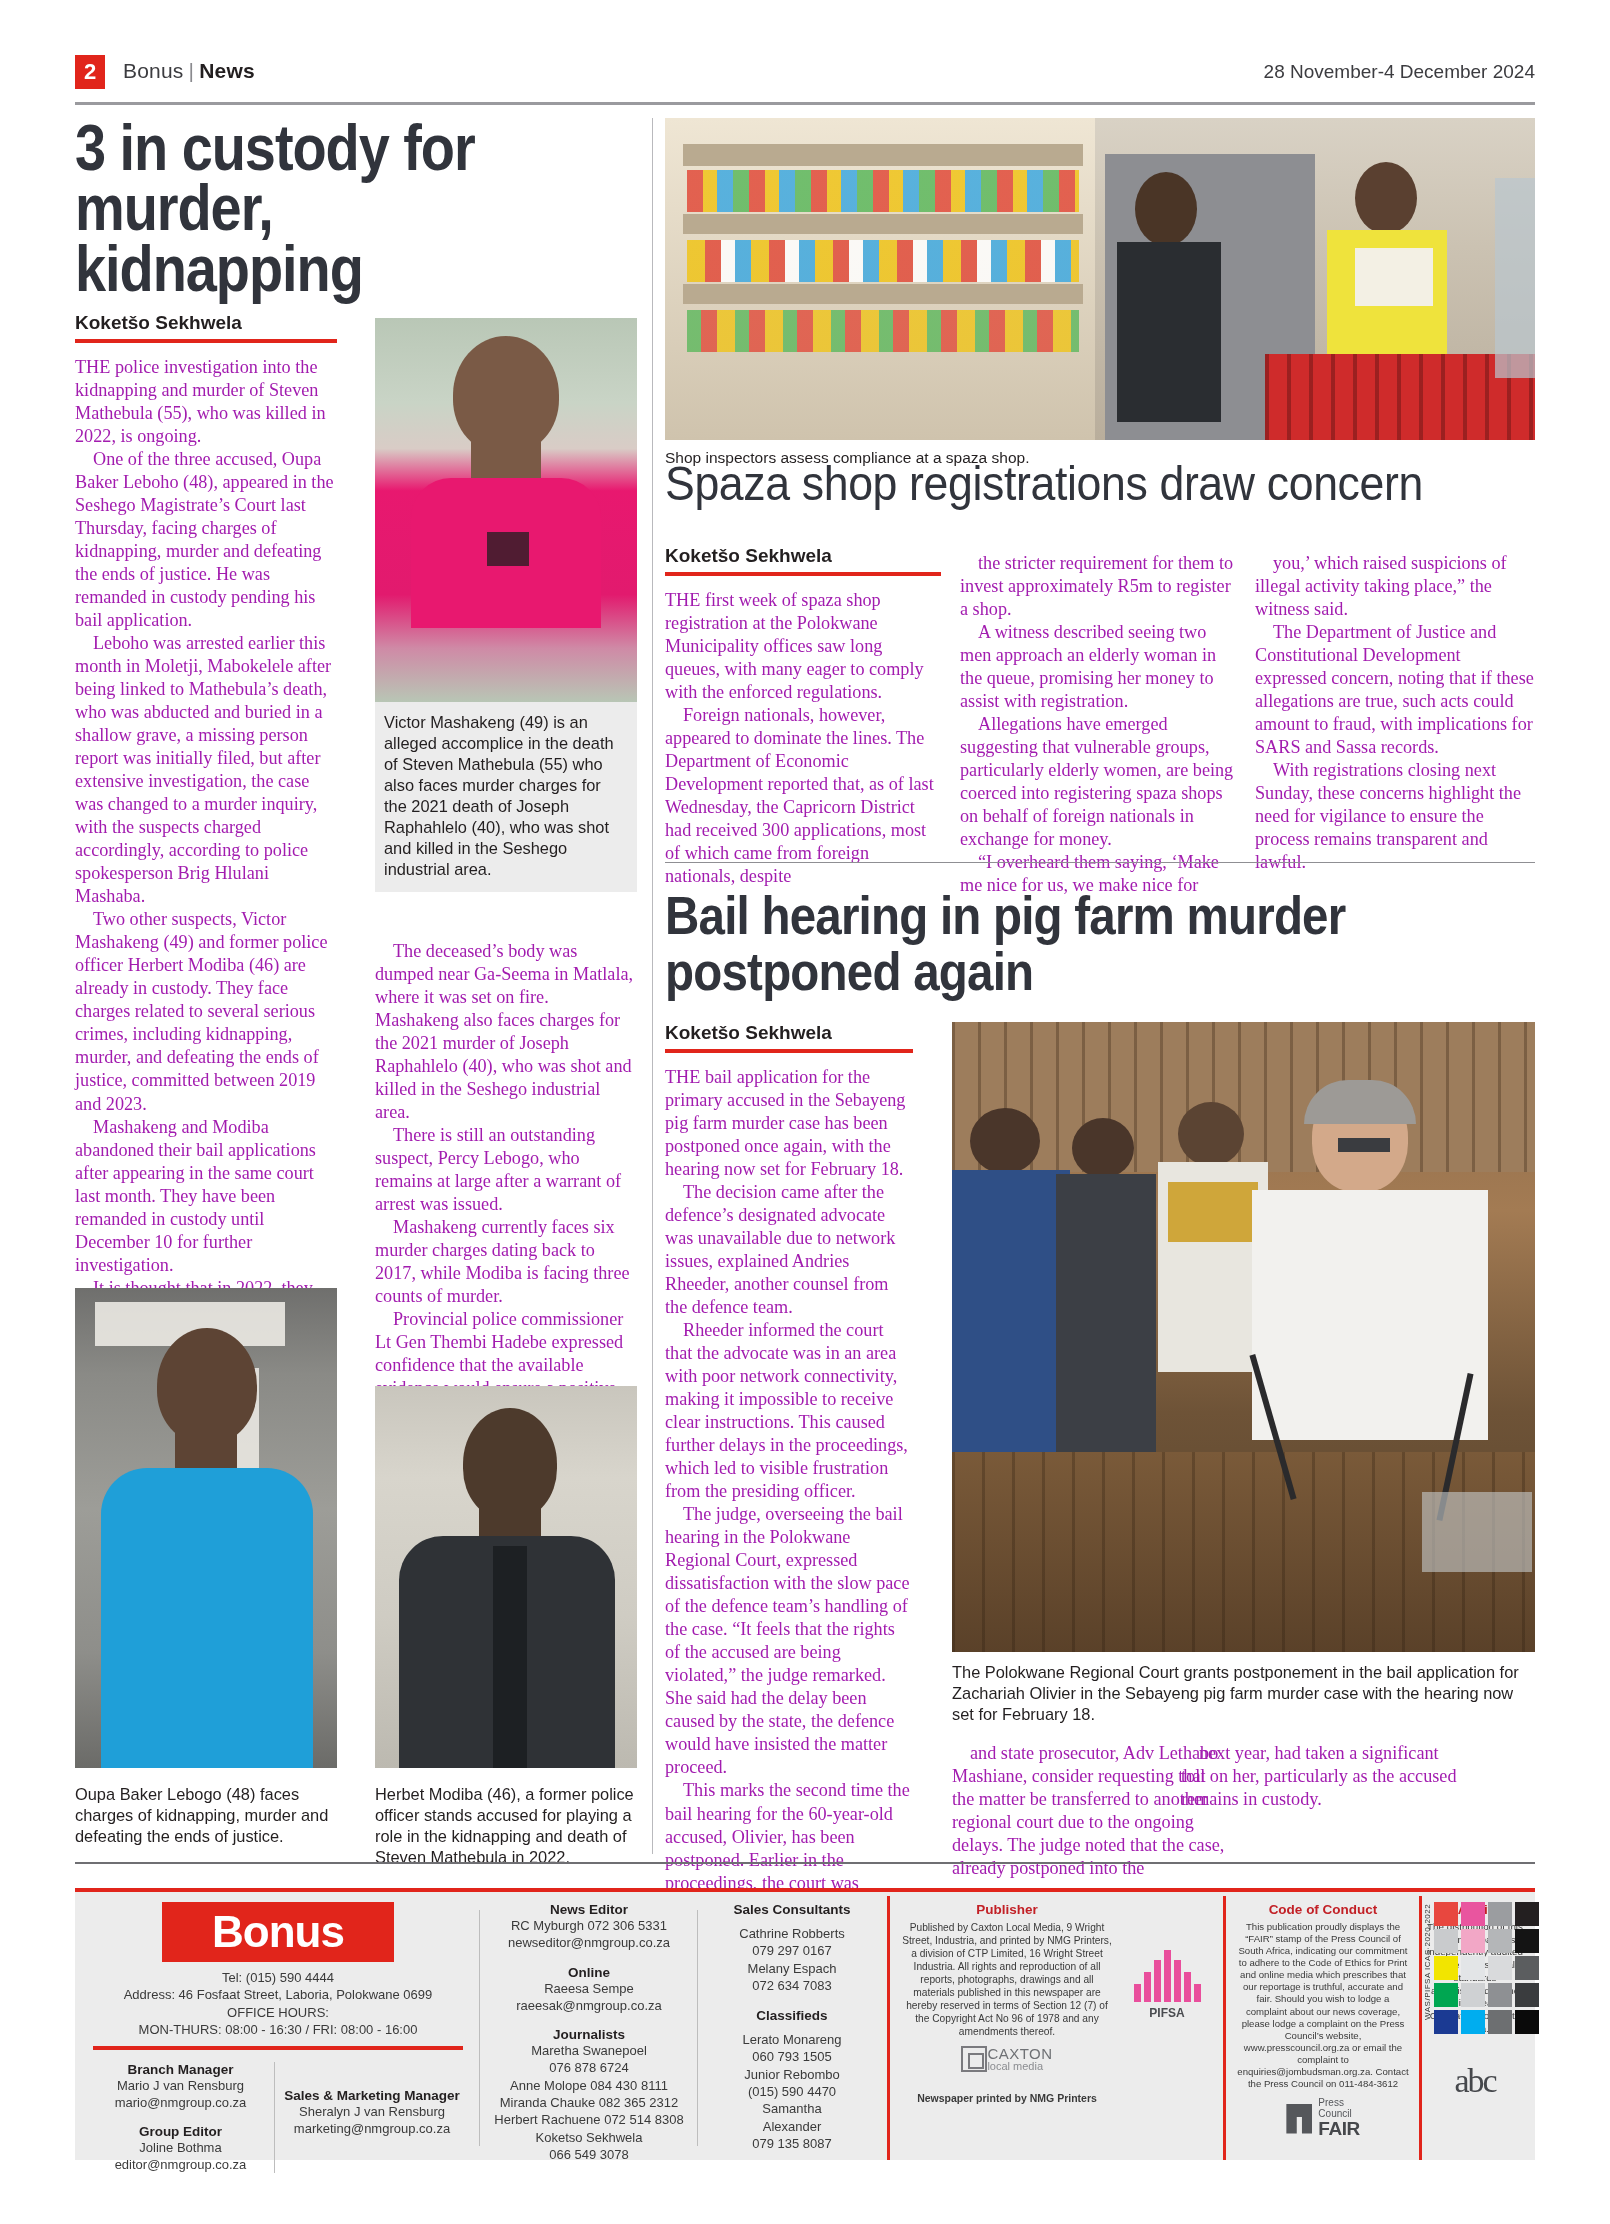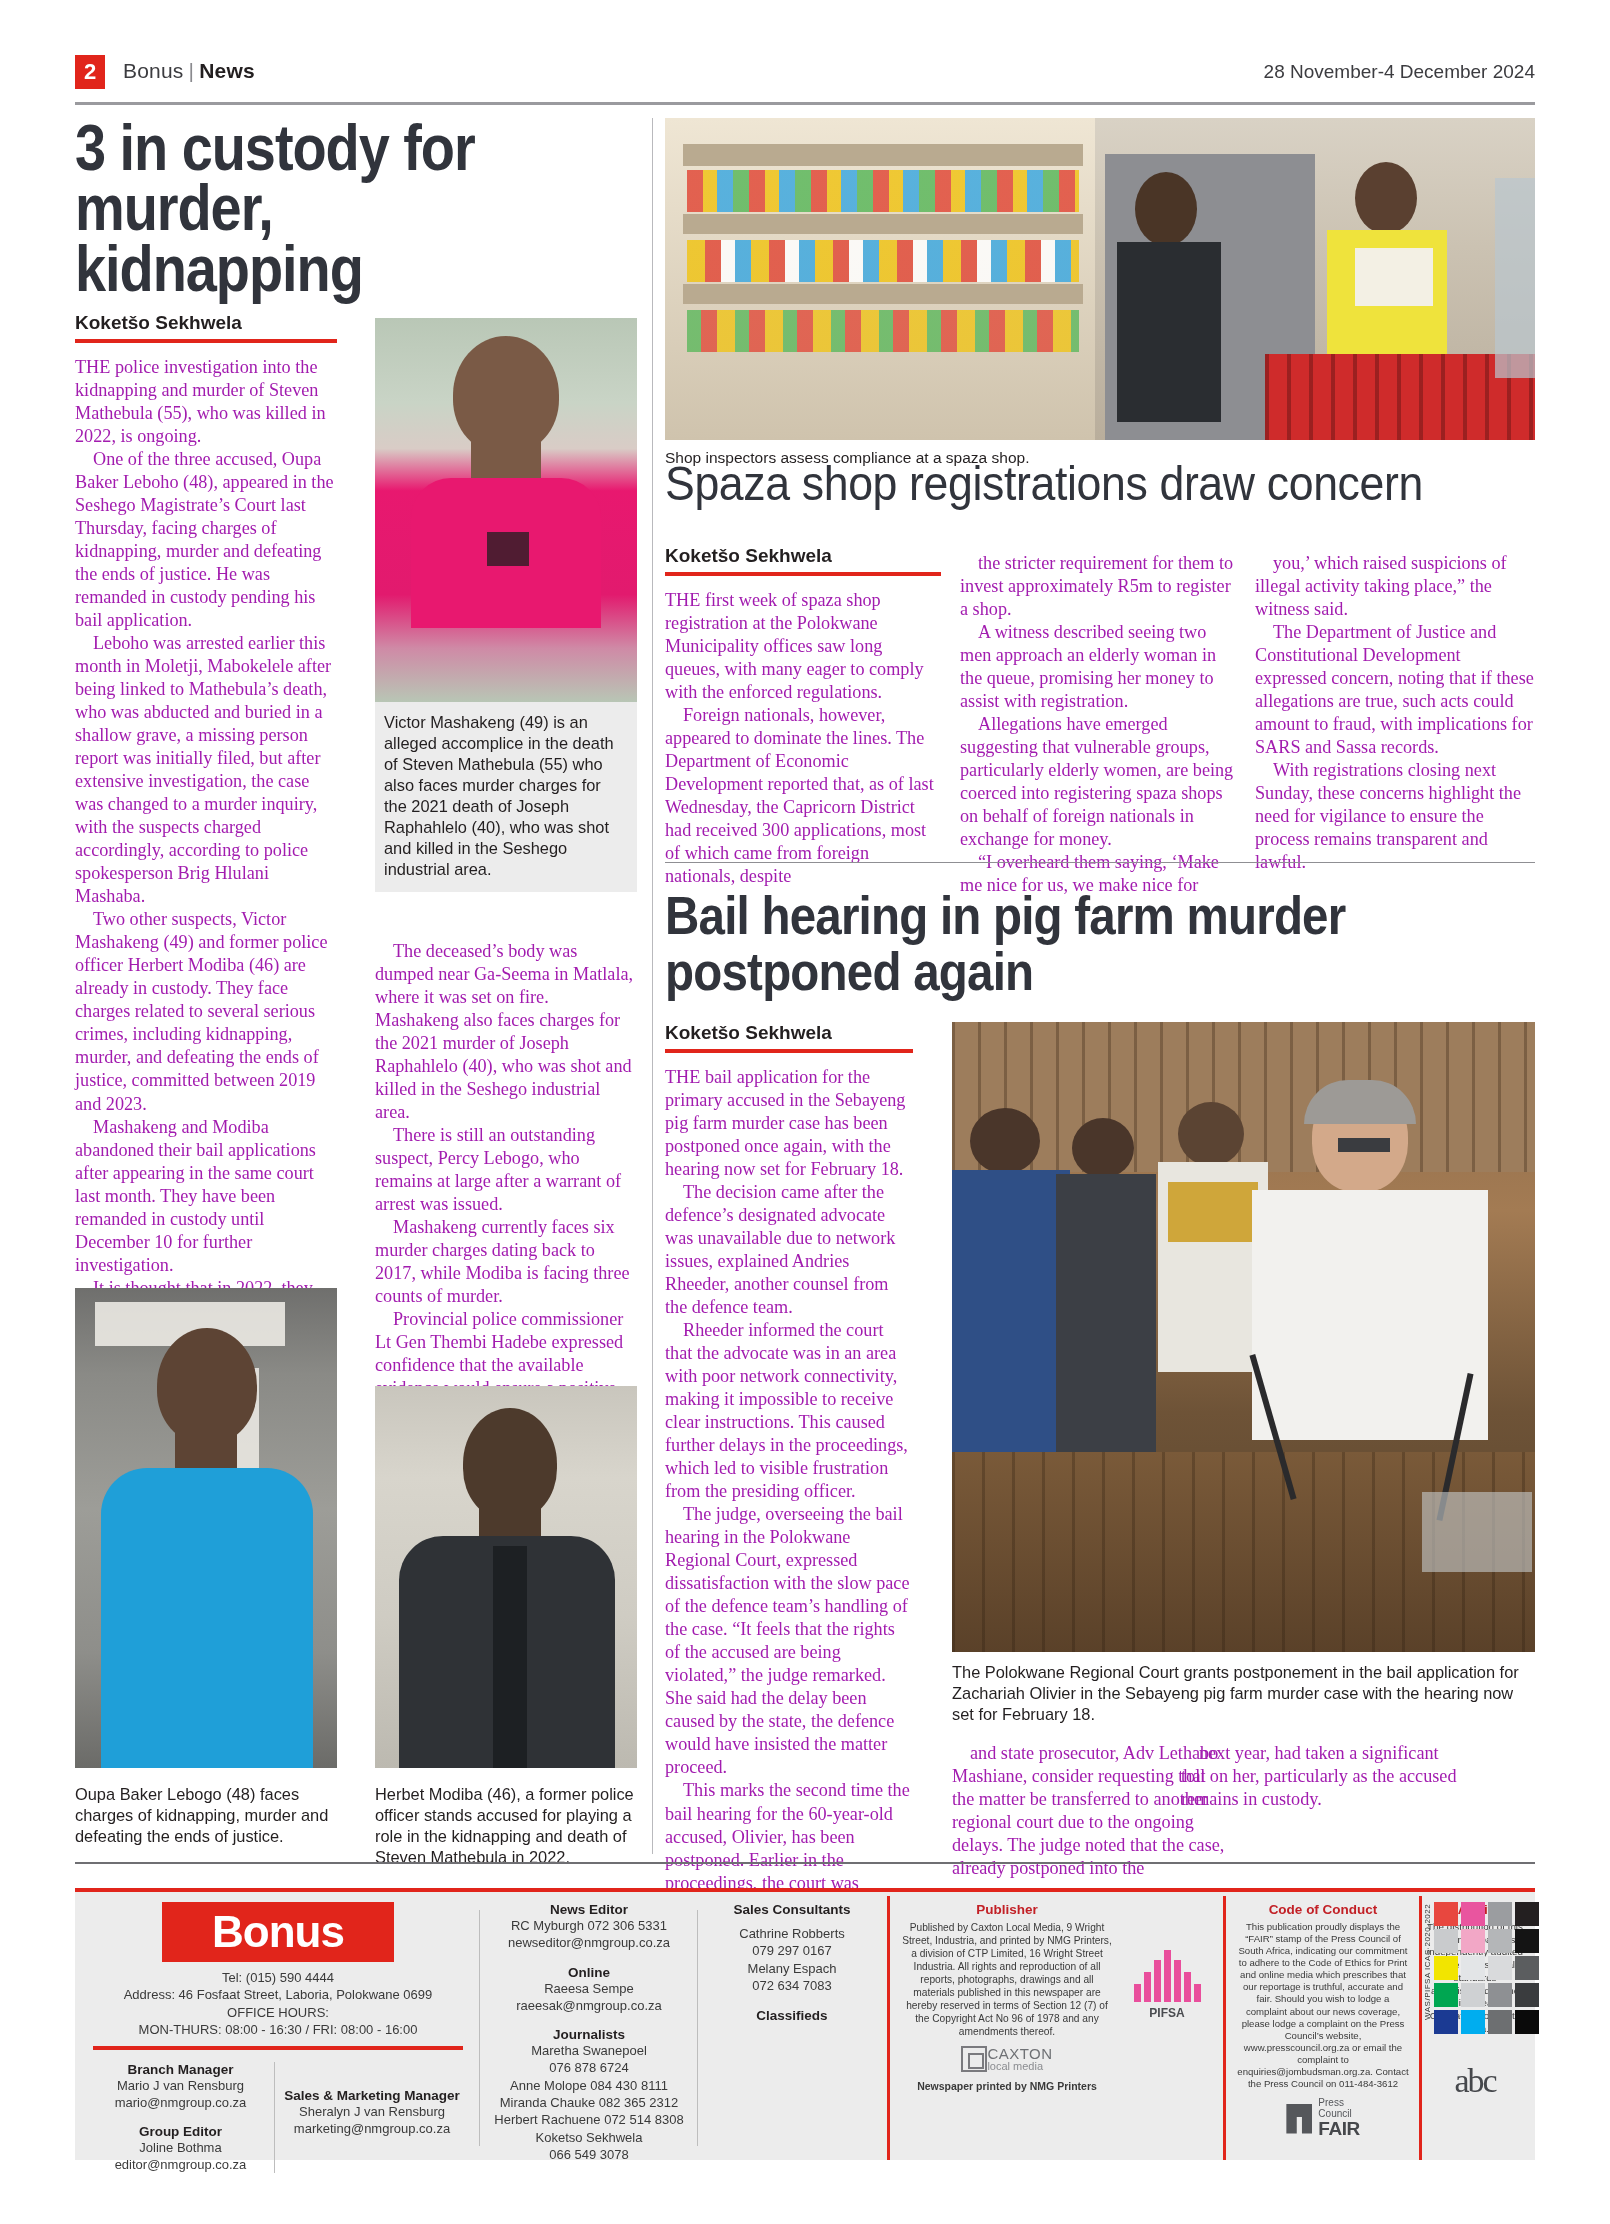--- a/index.html
+++ b/index.html
@@ -346,37 +346,46 @@
 
       <div class="fcol" style="left:632px; width:170px;">
         <div class="f-head">Sales Consultants</div>
         <div class="f-txt" id="sales-list" style="margin-top:8px;">
             <div>Cathrine Robberts</div>
             <div>079 297 0167</div>
             <div>Melany Espach</div>
             <div>072 634 7083</div>
           </div>
         <div class="f-head" style="margin-top:14px;">Classifieds</div>
+        <div class="f-txt" id="classifieds-list" style="margin-top:8px;">
+            <div>Lerato Monareng</div>
+            <div>060 793 1505</div>
+            <div>Junior Rebombo</div>
+            <div>(015) 590 4470</div>
+            <div>Samantha</div>
+            <div>Alexander</div>
+            <div>079 135 8087</div>
+          </div>
       </div>
 
       <div class="f-red-v" style="left:812px; top:4px; height:264px;"></div>
 
       <div class="fcol" style="left:824px; width:216px;">
         <div class="f-head" style="color:#c22026;">Publisher</div>
         <div class="f-txt" style="font-size:10.2px; line-height:1.28; margin-top:4px;">Published by Caxton Local Media, 9 Wright Street, Industria, and printed by NMG Printers, a division of CTP Limited, 16 Wright Street Industria. All rights and reproduction of all reports, photographs, drawings and all materials published in this newspaper are hereby reserved in terms of Section 12 (7) of the Copyright Act No 96 of 1978 and any amendments thereof.</div>
         <div style="display:flex; align-items:flex-end; justify-content:center; gap:12px; margin-top:8px;">
           <div class="fair-logo">
             <div class="caxton-sq"></div>
             <div style="text-align:left; line-height:1;">
               <div style="font-size:15px; color:#6f7175; letter-spacing:.5px;">CAXTON</div>
               <div style="font-size:11px; color:#8b8d91;">local media</div>
             </div>
           </div>
         </div>
-        <div class="f-txt" style="font-weight:bold; font-size:10.5px; margin-top:8px;">Newspaper printed by NMG Printers</div>
+        <div class="f-txt" style="font-weight:bold; font-size:10.5px; margin-top:20px;">Newspaper printed by NMG Printers</div>
       </div>
 
       <div class="fcol pifsa-box" style="left:1046px; top:58px; width:92px;">
         <div class="pifsa-bars">
           <i style="height:18px;"></i>
             <i style="height:30px;"></i>
             <i style="height:42px;"></i>
           <i style="height:52px;"></i>
             <i style="height:42px;"></i>
             <i style="height:30px;"></i>

